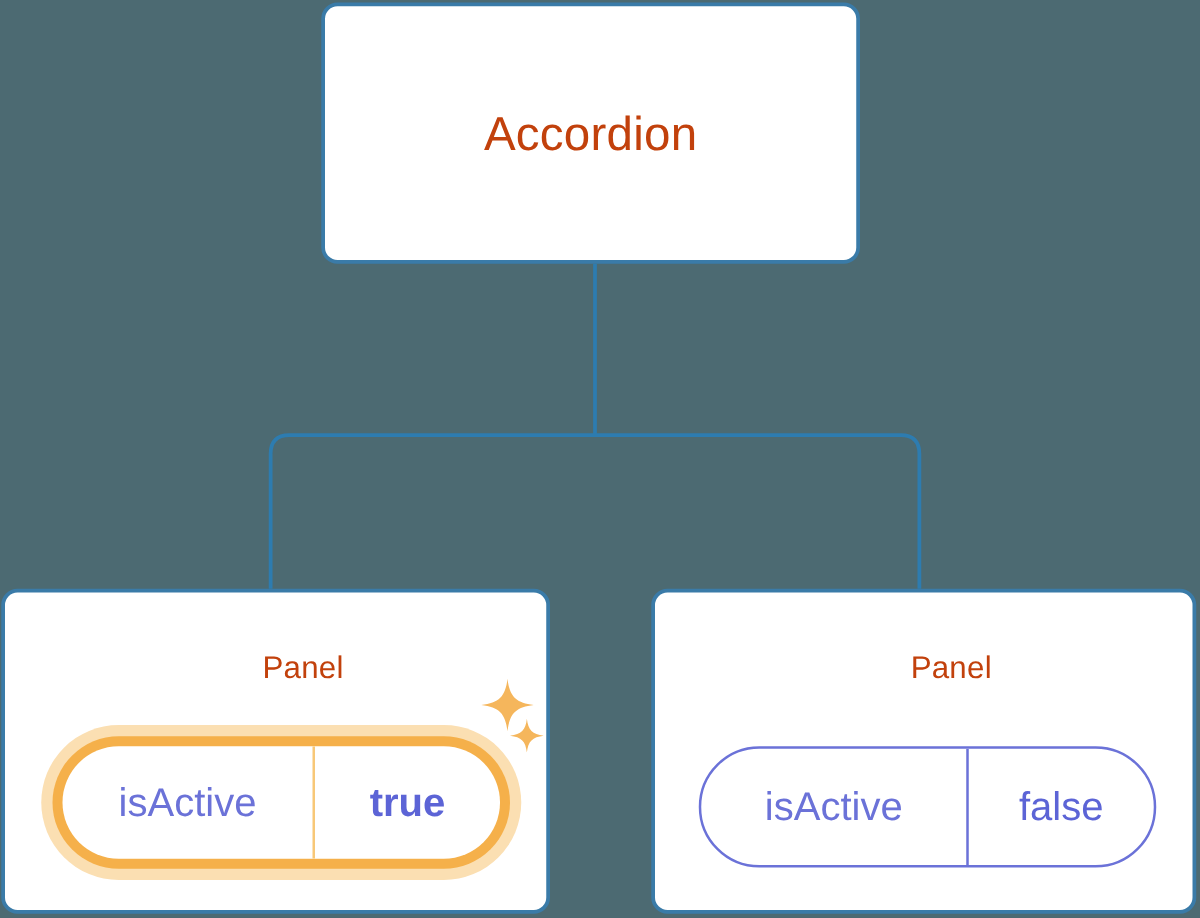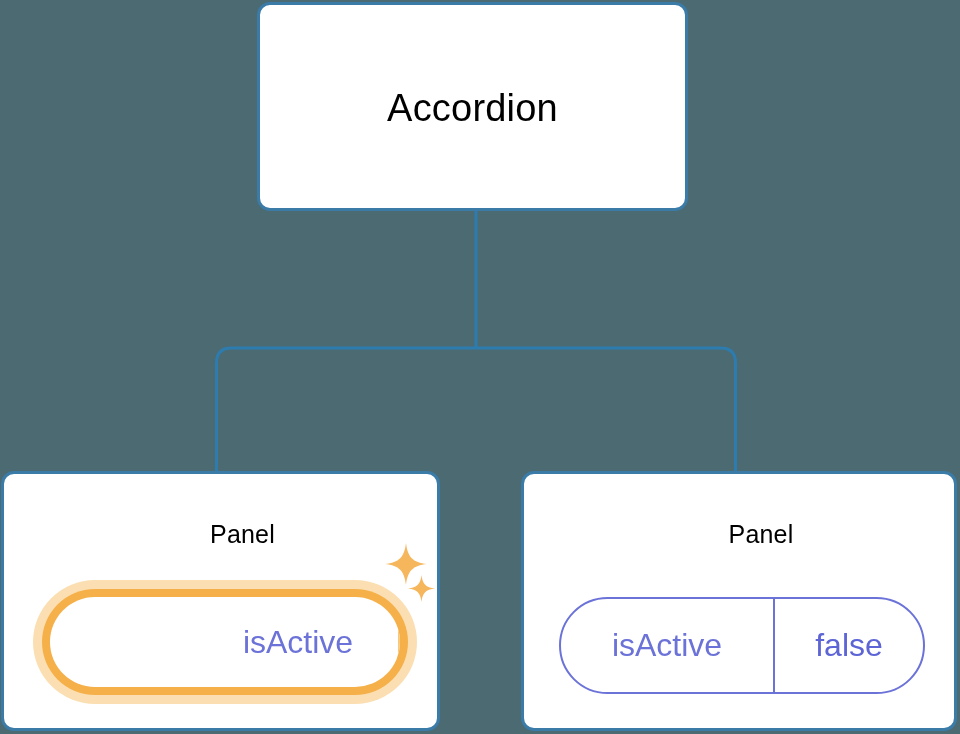--- a/index.html
+++ b/index.html
@@ -59,21 +59,21 @@
     top: 471px;
     width: 436px;
     height: 260px;
   }
 
   .node-title {
     position: absolute;
     left: 0;
     right: 0;
     text-align: center;
-    color: #000000;
+    color: #c2410c;
     font-weight: 400;
     white-space: nowrap;
   }
 
   #node-accordion .node-title {
     top: 82px;
     font-size: 38px;
     letter-spacing: 0.2px;
   }
 
@@ -209,20 +209,21 @@
   </div>
 
   <div class="node-card" id="node-panel-left">
     <div class="node-title panel-title">Panel</div>
 
     <div id="pill-left-glow">
       <div id="pill-left-ring">
         <div class="pill" id="pill-left">
           <div class="pill-cell pill-key">isActive</div>
           <div class="pill-divider"></div>
+          <div class="pill-cell pill-val">true</div>
         </div>
       </div>
     </div>
   </div>
 
   <svg class="sparkle" id="sparkle-big" viewBox="0 0 100 100" aria-hidden="true">
     <path d="M50 0 C54 34 66 46 100 50 C66 54 54 66 50 100 C46 66 34 54 0 50 C34 46 46 34 50 0 Z" fill="#f5b65c"></path>
   </svg>
   <svg class="sparkle" id="sparkle-small" viewBox="0 0 100 100" aria-hidden="true">
     <path d="M50 0 C54 34 66 46 100 50 C66 54 54 66 50 100 C46 66 34 54 0 50 C34 46 46 34 50 0 Z" fill="#f5b65c"></path>

